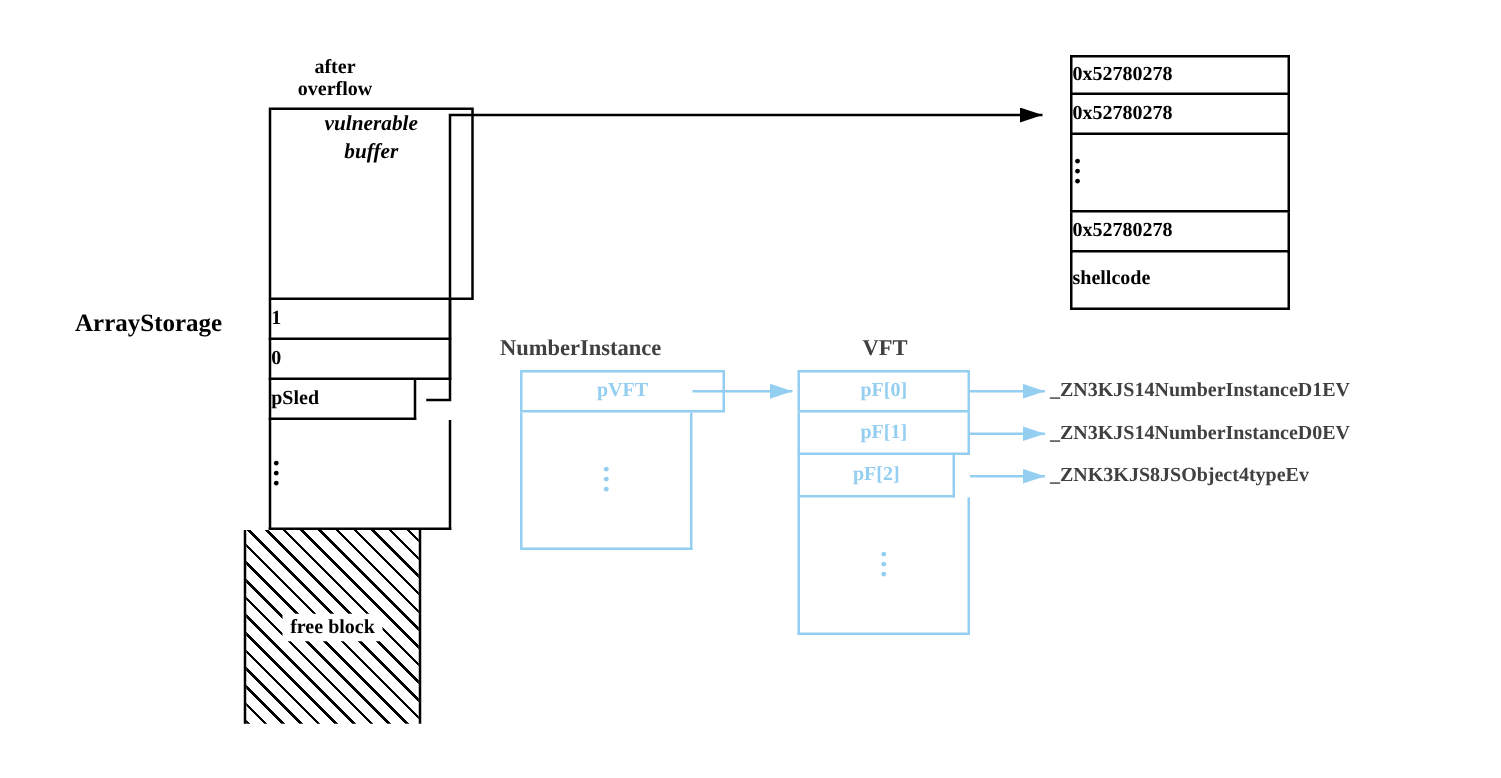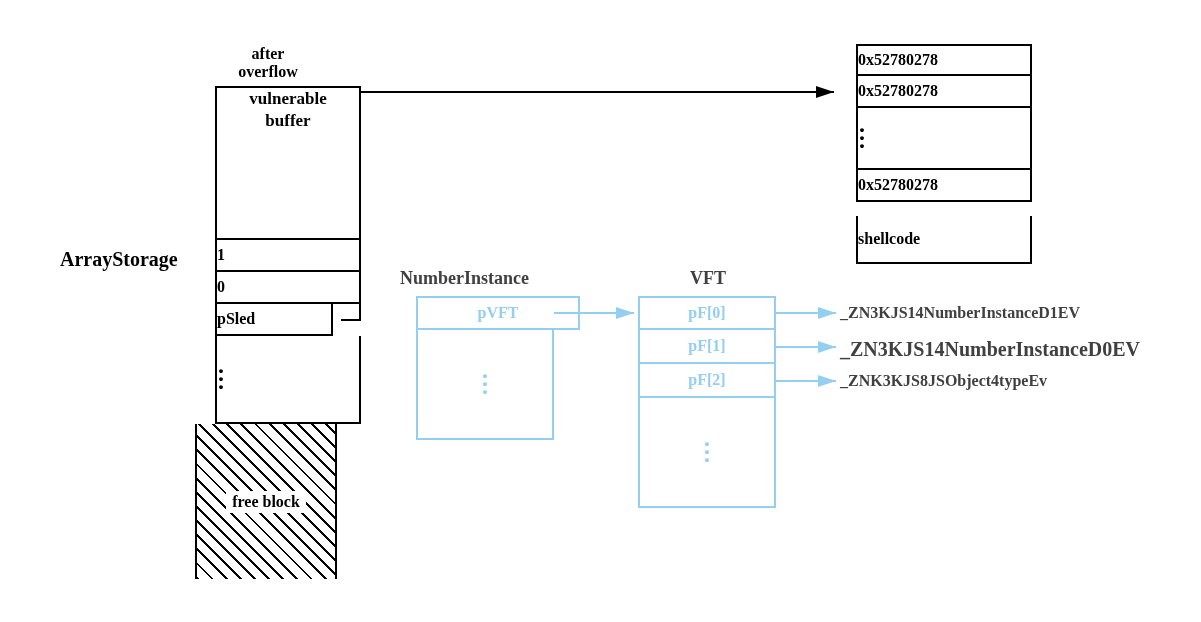--- a/index.html
+++ b/index.html
@@ -53,21 +53,21 @@
     svg { position: absolute; top: 0; left: 0; pointer-events: none; }
   </style>
 </head>
 <body>
 
 <div class="label abs" style="left:195px; top:45px; width:146px;">
   <span>after</span><br>
   <span>overflow</span>
 </div>
 
-<div class="cell abs" style="left:195px; top:86px; width:146px; height:154px; font-size:17px; flex-direction:column; line-height:1.3;">
+<div class="cell abs" style="left:195px; top:86px; width:164px; height:154px; font-size:17px; flex-direction:column; line-height:1.3;font-style:italic;">
   <span>vulnerable</span>
   <span>buffer</span>
 </div>
 
 <div class="cell abs" style="left:195px; top:240px; width:146px; height:32px; border-top:none;">
   <span>1</span>
 </div>
 
 <div class="cell abs" style="left:195px; top:272px; width:146px; height:32px; border-top:none;">
   <span>0</span>
@@ -101,50 +101,50 @@
 
 <div class="label-blue abs" style="left:690px; top:268px; font-size:18px;">
   <span>VFT</span>
 </div>
 <div class="cell-blue abs" style="left:638px; top:296px; width:138px; height:34px;">
   <span>pF[0]</span>
 </div>
 <div class="cell-blue abs" style="left:638px; top:330px; width:138px; height:34px; border-top:none;">
   <span>pF[1]</span>
 </div>
-<div class="cell-blue abs" style="left:638px; top:364px; width:138px; height:34px; border-top:none;">
+<div class="cell-blue abs" style="left:638px; top:364px; width:126px; height:34px; border-top:none;">
   <span>pF[2]</span>
 </div>
 <div class="cell-blue abs" style="left:638px; top:398px; width:138px; height:110px; border-top:none;">
   <span class="vdots" style="color:#94cef0;">·<br>·<br>·</span>
 </div>
 
 <div class="label-blue abs" style="left:840px; top:304px; font-size:16px;">
   <span>_ZN3KJS14NumberInstanceD1EV</span>
 </div>
-<div class="label-blue abs" style="left:840px; top:338px; font-size:20px;">
+<div class="label-blue abs" style="left:840px; top:338px; font-size:16px;">
   <span>_ZN3KJS14NumberInstanceD0EV</span>
 </div>
 <div class="label-blue abs" style="left:840px; top:372px; font-size:16px;">
   <span>_ZNK3KJS8JSObject4typeEv</span>
 </div>
 
 <div class="cell abs" style="left:836px; top:44px; width:176px; height:32px;">
   <span>0x52780278</span>
 </div>
 <div class="cell abs" style="left:836px; top:76px; width:176px; height:32px; border-top:none;">
   <span>0x52780278</span>
 </div>
 <div class="cell abs" style="left:836px; top:108px; width:176px; height:62px; border-top:none;">
   <span class="vdots">·<br>·<br>·</span>
 </div>
 <div class="cell abs" style="left:836px; top:170px; width:176px; height:32px; border-top:none;">
   <span>0x52780278</span>
 </div>
-<div class="cell abs" style="left:836px; top:216px; width:176px; height:48px; border-top:none;">
+<div class="cell abs" style="left:836px; top:200px; width:176px; height:48px; border-top:none;">
   <span>shellcode</span>
 </div>
 
 <svg width="1201" height="622">
   <defs>
     <marker id="arrBlack" markerWidth="10" markerHeight="10" refX="9" refY="3" orient="auto" markerUnits="strokeWidth">
       <path d="M0,0 L0,6 L9,3 z" fill="#000"></path>
     </marker>
     <marker id="arrBlue" markerWidth="10" markerHeight="10" refX="9" refY="3" orient="auto" markerUnits="strokeWidth">
       <path d="M0,0 L0,6 L9,3 z" fill="#94cef0"></path>

